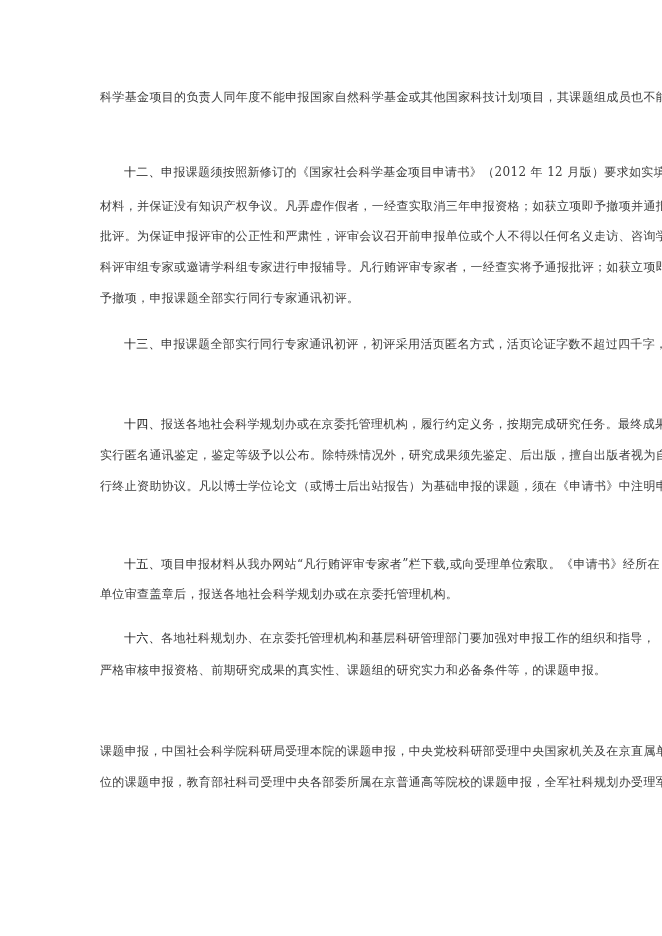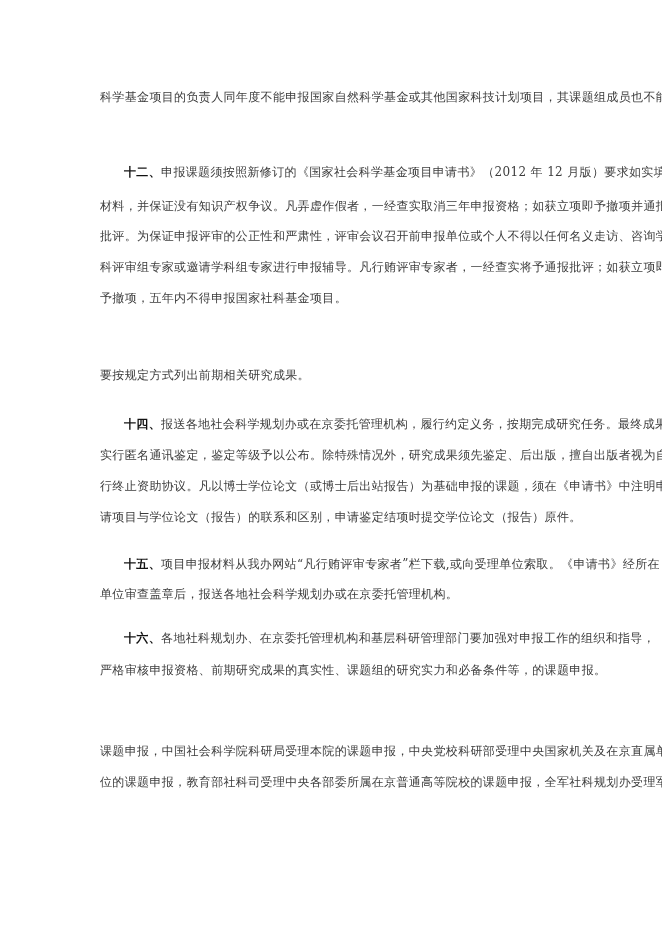--- a/index.html
+++ b/index.html
@@ -2,41 +2,40 @@
 <html><head>
 <meta charset="utf-8">
 <style>
   html, body { margin: 0; padding: 0; background: #ffffff; }
   body { width: 662px; height: 936px; position: relative; overflow: hidden;
          font-family: "DejaVu Serif", "Liberation Serif", serif; }
   .page { position: absolute; left: 0; top: 0; width: 662px; height: 936px; background: #fff; }
   .line { position: absolute; left: 100px; width: 462px; font-size: 12px; line-height: 14px;
           color: #3c3c3c; white-space: nowrap; letter-spacing: 0.35px; text-align: justify; }
   .line.indent { left: 124px; width: 438px; }
-  .label { color: #111; font-weight: bold; }
+  .label { color: #111; font-weight: normal; }
 </style>
 </head>
 <body>
 
 <div class="page">
 
   <div class="line" style="top:90px">科学基金项目的负责人同年度不能申报国家自然科学基金或其他国家科技计划项目，其课题组成员也不能</div>
 
   <div class="line indent" style="top:165px"><span class="label">十二、</span><span>申报课题须按照新修订的《国家社会科学基金项目申请书》（2012 年 12 月版）要求如实填写</span></div>
   <div class="line" style="top:199px">材料，并保证没有知识产权争议。凡弄虚作假者，一经查实取消三年申报资格；如获立项即予撤项并通报</div>
   <div class="line" style="top:229px">批评。为保证申报评审的公正性和严肃性，评审会议召开前申报单位或个人不得以任何名义走访、咨询学</div>
   <div class="line" style="top:260px">科评审组专家或邀请学科组专家进行申报辅导。凡行贿评审专家者，一经查实将予通报批评；如获立项即</div>
-  <div class="line" style="top:291px">予撤项，五年内不得申报国家社科基金项目。</div>
+  <div class="line" style="top:291px">予撤项，申报课题全部实行同行专家通讯初评。</div>
 
-  <div class="line" style="top:368px">要按规定方式列出前期相关研究成果。</div>
+  <div class="line indent" style="top:337px"><span class="label">十三、</span><span>申报课题全部实行同行专家通讯初评，初评采用活页匿名方式，活页论证字数不超过四千字，</span></div>
 
   <div class="line indent" style="top:417px"><span class="label">十四、</span><span>报送各地社会科学规划办或在京委托管理机构，履行约定义务，按期完成研究任务。最终成果</span></div>
   <div class="line" style="top:448px">实行匿名通讯鉴定，鉴定等级予以公布。除特殊情况外，研究成果须先鉴定、后出版，擅自出版者视为自</div>
   <div class="line" style="top:479px">行终止资助协议。凡以博士学位论文（或博士后出站报告）为基础申报的课题，须在《申请书》中注明申</div>
-  <div class="line" style="top:510px">请项目与学位论文（报告）的联系和区别，申请鉴定结项时提交学位论文（报告）原件。</div>
 
   <div class="line indent" style="top:557px"><span class="label">十五、</span><span>项目申报材料从我办网站“凡行贿评审专家者”栏下载,或向受理单位索取。《申请书》经所在</span></div>
   <div class="line" style="top:587px">单位审查盖章后，报送各地社会科学规划办或在京委托管理机构。</div>
 
   <div class="line indent" style="top:631px"><span class="label">十六、</span><span>各地社科规划办、在京委托管理机构和基层科研管理部门要加强对申报工作的组织和指导，</span></div>
   <div class="line" style="top:663px">严格审核申报资格、前期研究成果的真实性、课题组的研究实力和必备条件等，的课题申报。</div>
 
   <div class="line" style="top:744px">课题申报，中国社会科学院科研局受理本院的课题申报，中央党校科研部受理中央国家机关及在京直属单</div>
   <div class="line" style="top:775px">位的课题申报，教育部社科司受理中央各部委所属在京普通高等院校的课题申报，全军社科规划办受理军</div>
 

